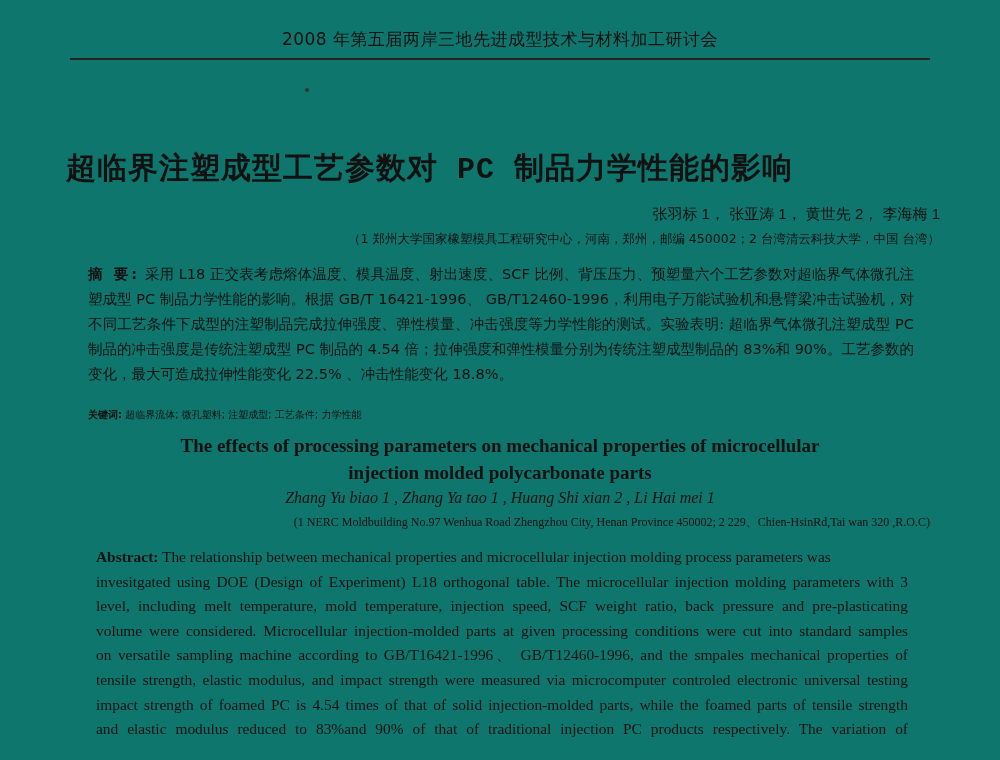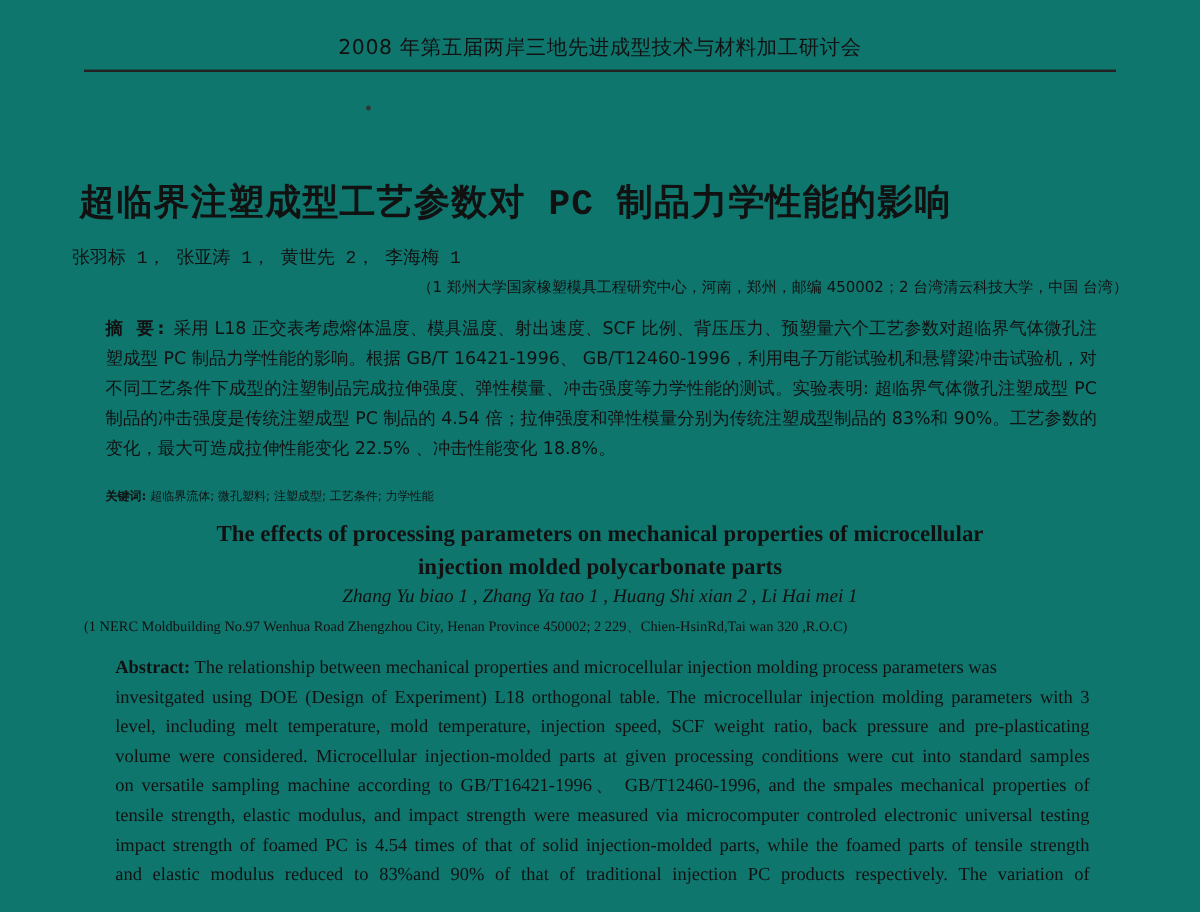--- a/index.html
+++ b/index.html
@@ -60,23 +60,23 @@
     font-size: 30px;
     font-weight: bold;
     font-family: Liberation Mono, monospace;
     letter-spacing: 1px;
   }
   .cn-authors {
     position: absolute;
     left: 60px;
     top: 205px;
     width: 880px;
-    text-align: left;
+    text-align: right;
     font-size: 15px;
-    font-family: Liberation Mono, monospace;
+    font-family: Liberation Sans, sans-serif;
   }
   .cn-affil {
     position: absolute;
     left: 60px;
     top: 231px;
     width: 880px;
     text-align: right;
     font-size: 12.5px;
     font-family: "DejaVu Sans", sans-serif;
   }
@@ -125,21 +125,21 @@
     text-align: center;
     font-size: 16px;
     font-style: italic;
     font-family: "Liberation Serif", serif;
   }
   .en-affil {
     position: absolute;
     left: 70px;
     top: 514px;
     width: 860px;
-    text-align: left;
+    text-align: right;
     font-size: 12px;
     font-family: "Liberation Serif", serif;
   }
   .en-abstract {
     position: absolute;
     left: 96px;
     top: 545px;
     width: 812px;
     font-size: 15.4px;
     line-height: 24.6px;

